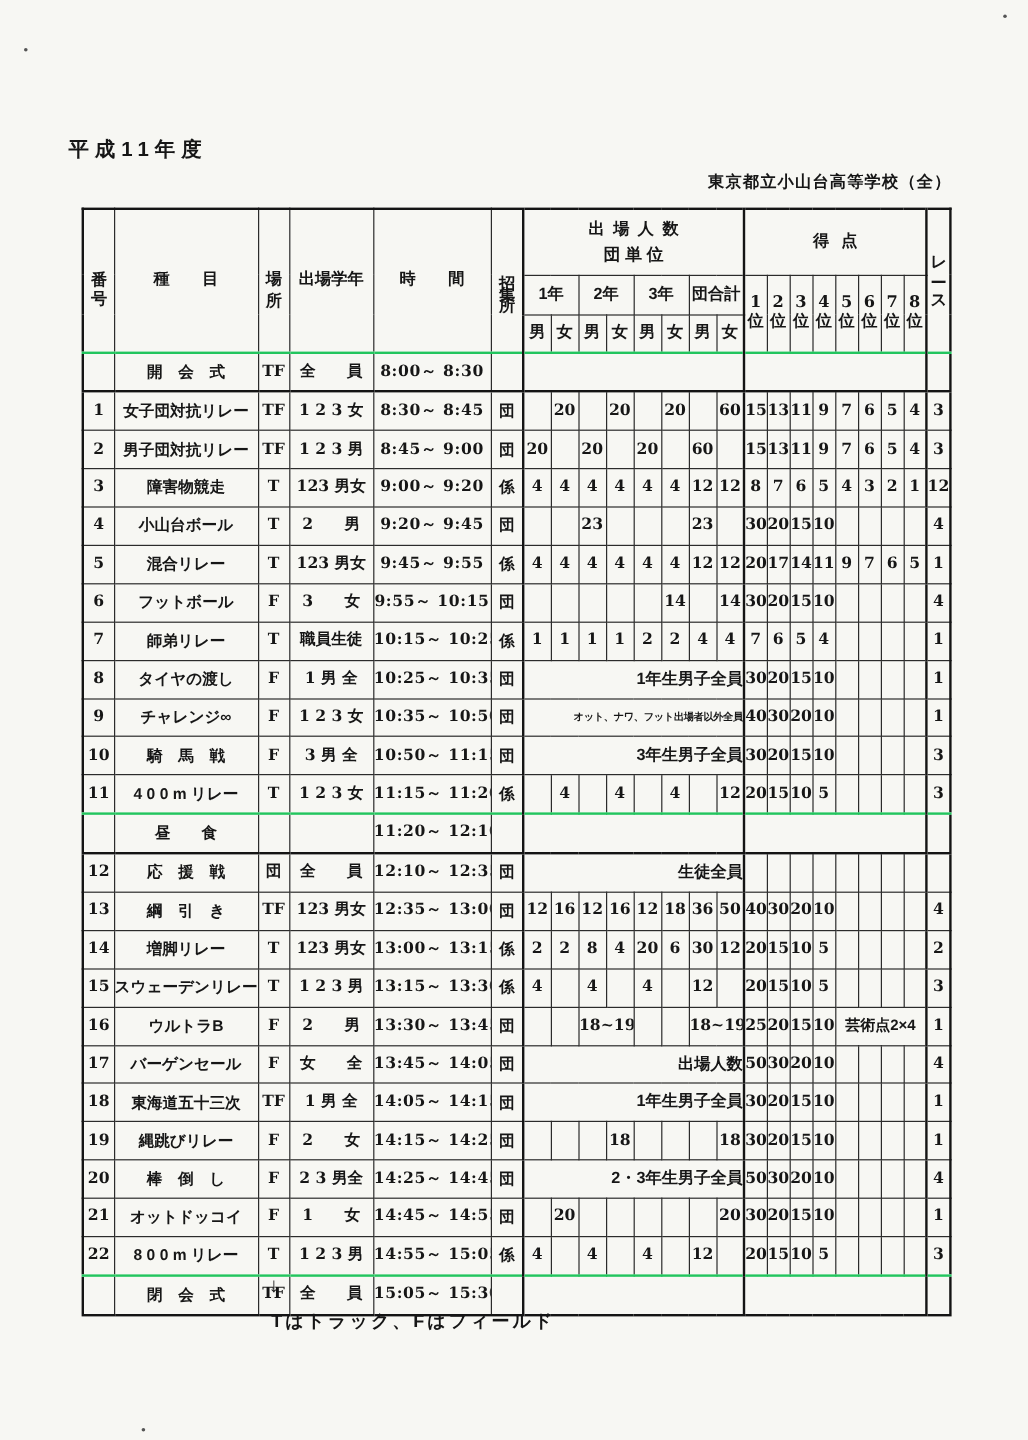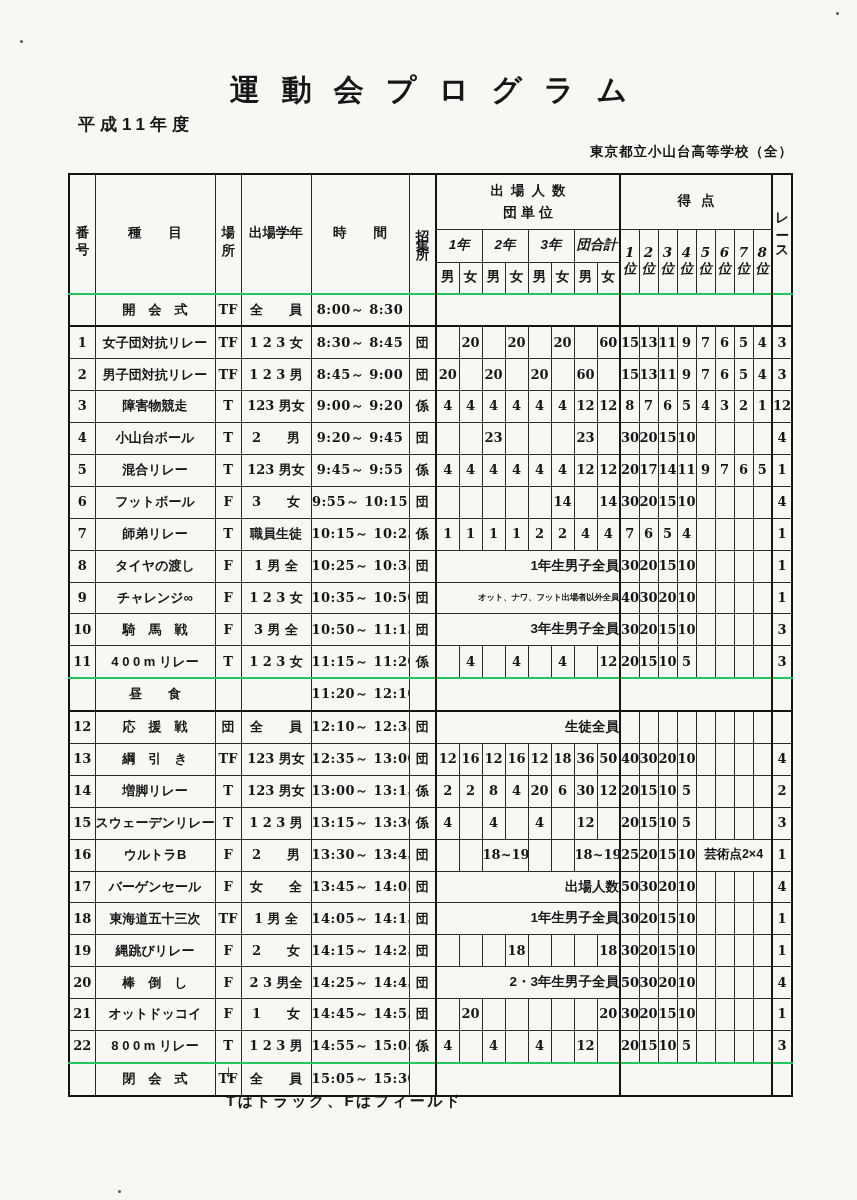--- a/index.html
+++ b/index.html
@@ -12,21 +12,21 @@
   }
   .page{position:relative;width:857px;height:1200px;overflow:hidden;}
   .speck{position:absolute;background:#555;border-radius:50%;}
 
   .title{
     position:absolute;left:0;top:70px;width:100%;
     text-align:center;font-size:30px;font-weight:bold;
     letter-spacing:22px;text-indent:22px;
   }
   .year-label{
-    position:absolute;left:78px;top:113px;
+    position:absolute;left:57px;top:113px;
     font-size:17px;font-weight:bold;letter-spacing:5px;
   }
   .school{
     position:absolute;right:64px;top:143px;
     font-size:13.5px;font-weight:bold;letter-spacing:1px;
   }
 
   table.program{
     position:absolute;left:68px;top:173px;
     border-collapse:collapse;table-layout:fixed;
@@ -41,21 +41,21 @@
     overflow:hidden;white-space:nowrap;
   }
   
   .program .sl{border-left:2px solid #141414;}
   .program thead tr.h-a th{border-top:none;}
   .program tbody tr:first-child td{border-top:2.2px solid #141414;}
   .program tbody tr.sec td{border-top:2px solid #22c55e;border-bottom:2px solid #141414;}
 
   .program thead th{font-size:13.5px;}
   .h-a{height:55px;}
-  .h-b th{height:32px;font-style:italic;}
+  .h-b th{height:32px;}
   .h-c th{height:30px;}
 
   .vert span{
     writing-mode:vertical-rl;text-orientation:mixed;
     display:inline-block;line-height:1;
   }
   .vert-wide span{letter-spacing:18px;}
   .vert-mid span{letter-spacing:9px;}
   .people-head div{line-height:1.15;}
   .people-head .l1{font-size:13.5px;letter-spacing:7px;text-indent:7px;margin-bottom:6px;}
@@ -85,21 +85,20 @@
   .footnote{
     position:absolute;left:226px;top:1092px;
     font-size:15px;font-weight:bold;letter-spacing:2.5px;
   }
 </style>
 </head>
 <body>
 
 <div class="page">
 
-  <div class="title">運動会プログラム</div>
   <div class="year-label">平成11年度</div>
   <div class="school">東京都立小山台高等学校（全）</div>
 
   <table class="program">
     <colgroup>
       <col style="width:26px">
         <col style="width:120px">
         <col style="width:26px">
       <col style="width:70px">
         <col style="width:98px">

